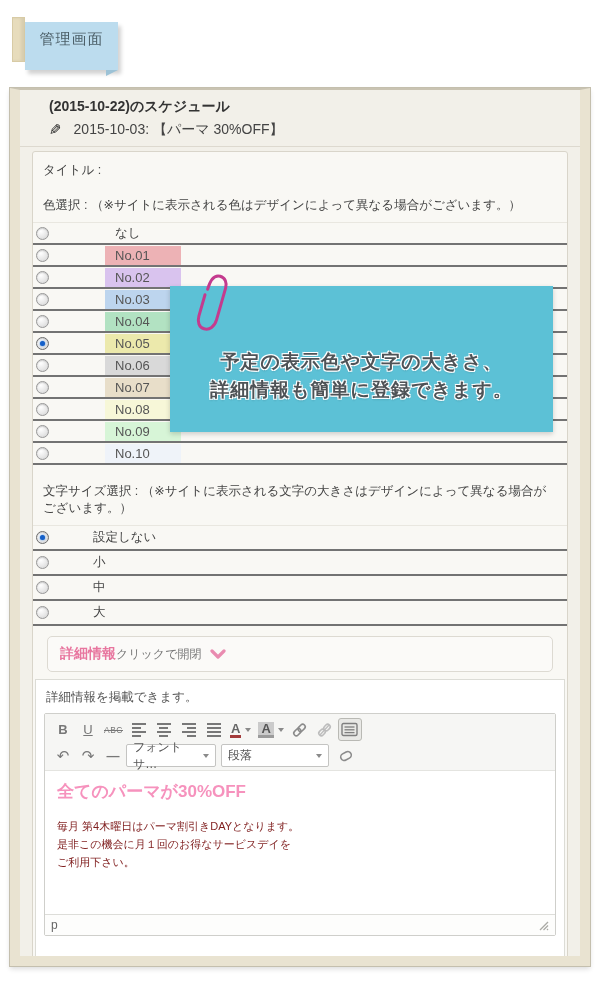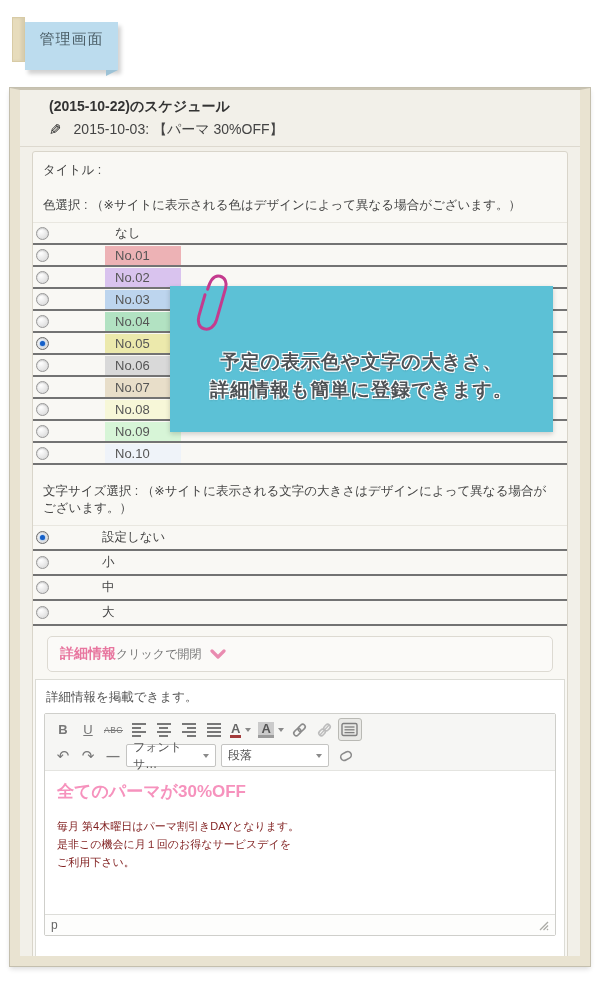--- a/index.html
+++ b/index.html
@@ -68,21 +68,21 @@
   .radio.checked { border-color:#6d6d6d; }
   .radio.checked::after {
     content:""; position:absolute; left:3px; top:3px; width:5px; height:5px;
     border-radius:50%; background:#1660c8; box-shadow:0 0 2px #2a7de0;
   }
   .swatch {
     margin-left:12px; width:76px; height:19px; line-height:19px;
     padding-left:10px; font-size:13px; color:#555;
   }
   .plain-label { margin-left:22px; font-size:12.5px; color:#444; }
-  .plain-label.sz { margin-left:9px;text-align:right; }
+  .plain-label.sz { margin-left:0;text-align:right; }
 
   
   .detail-bar {
     margin:10px 14px 0; background:#fbfaf8; border:1px solid #dddad2; border-radius:5px;
     padding:8px 12px; display:flex; align-items:center; justify-content:flex-start;
     cursor:pointer;
   }
   .detail-title { font-size:14px; font-weight:bold; color:#e8769f; }
   .detail-hint { font-size:12px; color:#777; display:flex; align-items:center; gap:9px; }
 

